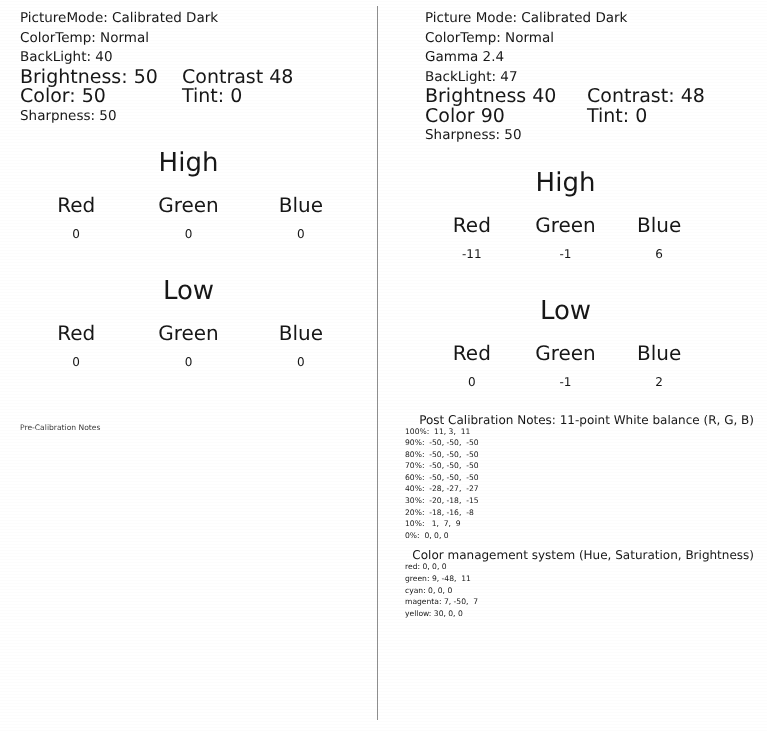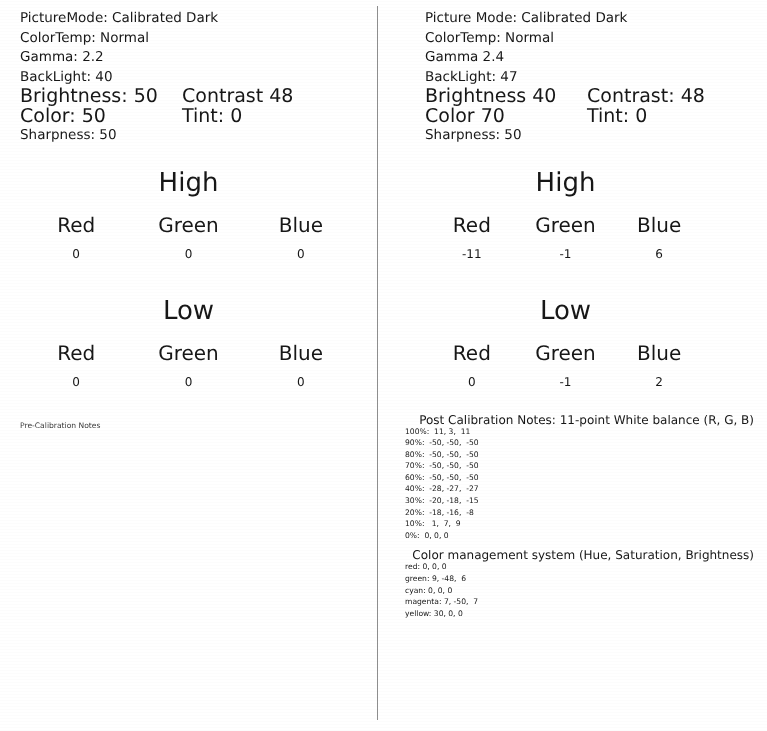--- a/index.html
+++ b/index.html
@@ -113,21 +113,20 @@
 </head>
 <body>
 
 <div class="page">
 
   <div class="panel panel-left scan blurred">
 
     <div class="settings-block">
       <div class="settings-line">PictureMode: Calibrated Dark</div>
       <div class="settings-line">ColorTemp: Normal</div>
-      <div class="settings-line">Gamma: 2.2</div>
       <div class="settings-line">BackLight: 40</div>
       <div class="settings-row">
         <div class="col-a">Brightness: 50</div>
         <div class="col-b">Contrast  48</div>
       </div>
       <div class="settings-row">
         <div class="col-a">Color: 50</div>
         <div class="col-b">Tint: 0</div>
       </div>
       <div class="settings-line">Sharpness: 50</div>
@@ -154,36 +153,36 @@
         <div>Green</div>
         <div>Blue</div>
       </div>
       <div class="rgb-vals" style="margin-top:6px;">
         <div>0</div>
         <div>0</div>
         <div>0</div>
       </div>
     </div>
 
-    <div class="prenote blurred-more" style="margin-top:28px;">Pre-Calibration Notes</div>
+    <div class="prenote blurred-more" style="margin-top:50px;">Pre-Calibration Notes</div>
   </div>
 
   <div class="panel panel-right scan blurred">
 
     <div class="settings-block">
       <div class="settings-line">Picture Mode: Calibrated Dark</div>
       <div class="settings-line">ColorTemp: Normal</div>
       <div class="settings-line">Gamma  2.4</div>
       <div class="settings-line">BackLight: 47</div>
       <div class="settings-row">
         <div class="col-a">Brightness  40</div>
         <div class="col-b">Contrast: 48</div>
       </div>
       <div class="settings-row">
-        <div class="col-a">Color  70</div>
+        <div class="col-a">Color  90</div>
         <div class="col-b">Tint: 0</div>
       </div>
       <div class="settings-line">Sharpness: 50</div>
     </div>
 
     <div style="margin-top:22px; padding-right:48px;">
       <div class="section-title">High</div>
       <div class="rgb-head" style="margin-top:14px;">
         <div>Red</div>
         <div>Green</div>
@@ -223,21 +222,21 @@
         <div class="notes-row">20%:  -18, -16,  -8</div>
         <div class="notes-row">10%:   1,  7,  9</div>
         <div class="notes-row">0%:  0, 0, 0</div>
       </div>
     </div>
 
     <div class="blurred-more" style="margin-top:8px; margin-left:-20px;">
       <div class="notes-title">Color management system (Hue, Saturation, Brightness)</div>
       <div class="notes">
         <div class="notes-row">red: 0, 0, 0</div>
-        <div class="notes-row">green: 9, -48,  6</div>
+        <div class="notes-row">green: 9, -48,  11</div>
         <div class="notes-row">cyan: 0, 0, 0</div>
         <div class="notes-row">magenta: 7, -50,  7</div>
         <div class="notes-row">yellow: 30, 0, 0</div>
       </div>
     </div>
   </div>
 
   <div class="divider"></div>
   <div class="grain"></div>
 </div>

